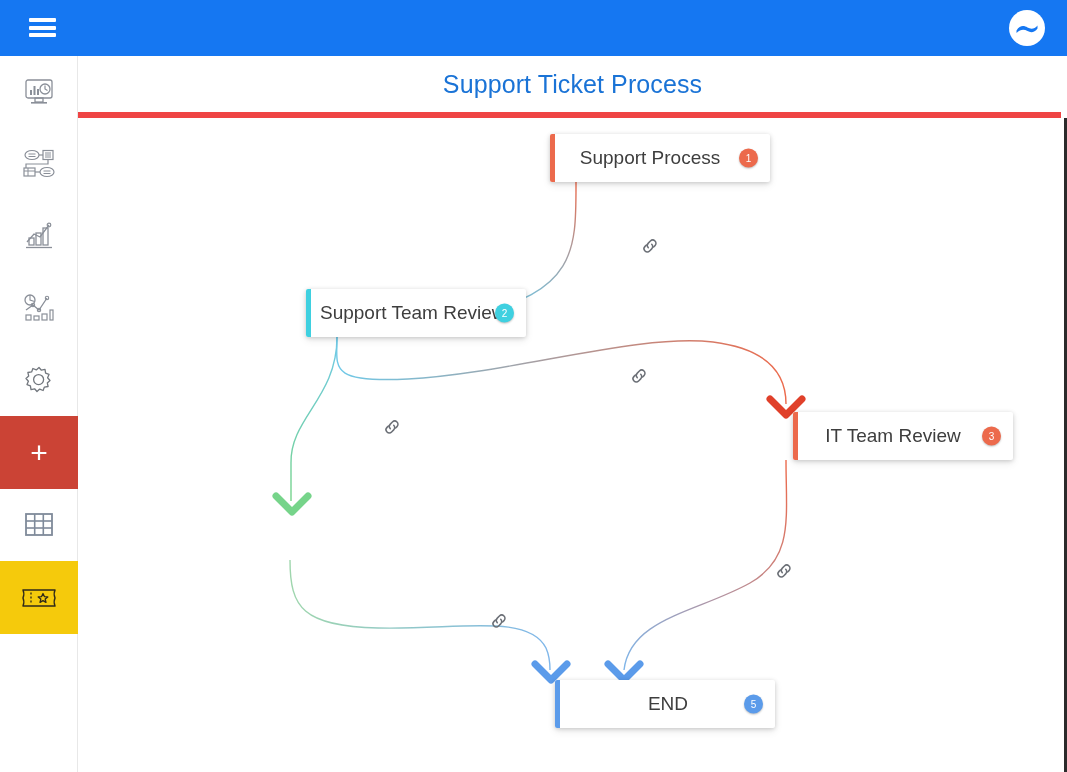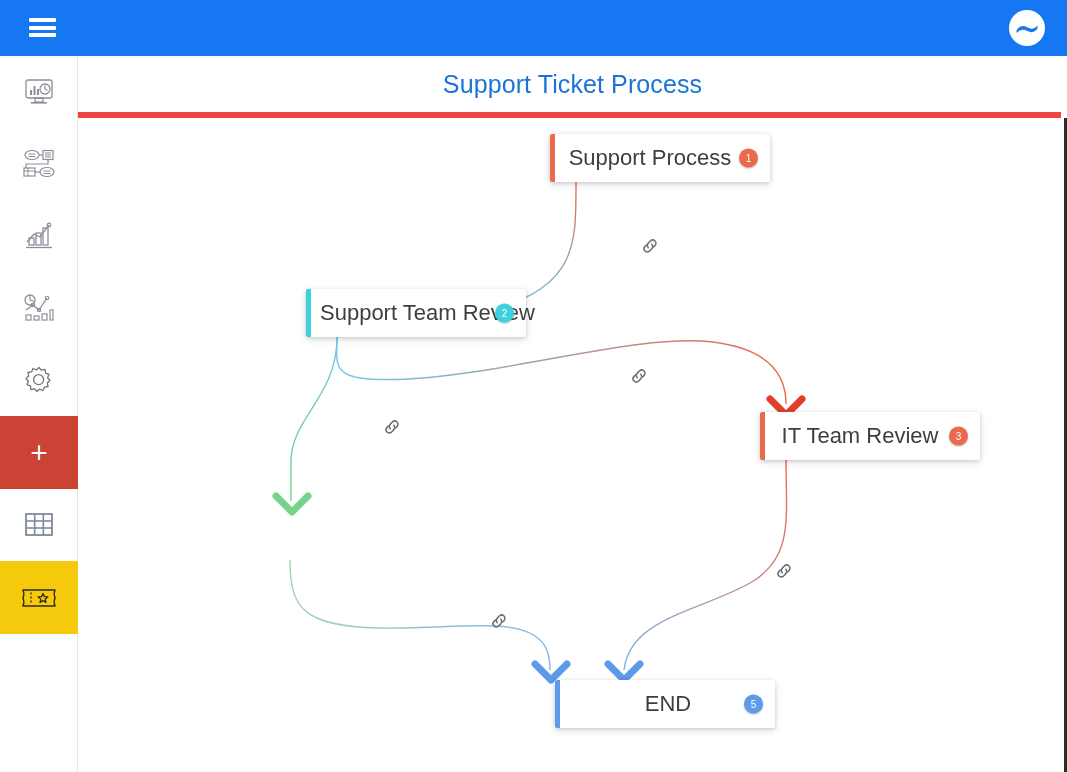--- a/index.html
+++ b/index.html
@@ -96,21 +96,21 @@
     z-index: 5;
   }
   .node .bar {
     position: absolute; left: 0; top: 0; bottom: 0;
     width: 5px; border-radius: 2px 0 0 2px;
   }
   .node .label {
     flex: 1;
     text-align: center;
     color: #3e3e3e;
-    font-size: 22px;
+    font-size: 19px;
     font-weight: 400;
     padding: 0 34px 0 14px;
     font-family: "Liberation Sans", sans-serif;
     white-space: nowrap;
   }
   .node .badge {
     position: absolute;
     right: 12px; top: 50%; transform: translateY(-50%);
     width: 19px; height: 19px; border-radius: 50%;
     color: #ffffff; font-size: 10px;
@@ -337,21 +337,21 @@
       <span class="label">Support Process</span>
       <span class="badge" style="background: rgb(236, 106, 76);">1</span>
     </div>
 
     <div class="node" id="node-1" style="left: 228px; top: 171px; width: 220px; height: 48px;">
       <span class="bar" style="background: rgb(63, 208, 224);"></span>
       <span class="label">Support Team Review</span>
       <span class="badge" style="background: rgb(63, 208, 224);">2</span>
     </div>
 
-    <div class="node" id="node-2" style="left: 682px; top: 294px; width: 220px; height: 48px;">
+    <div class="node" id="node-2" style="left: 715px; top: 294px; width: 220px; height: 48px;">
       <span class="bar" style="background: rgb(236, 106, 76);"></span>
       <span class="label">IT Team Review</span>
       <span class="badge" style="background: rgb(236, 106, 76);">3</span>
     </div>
 
 
     <div class="node" id="node-4" style="left: 477px; top: 562px; width: 220px; height: 48px; padding-left: 26px;">
       <span class="bar" style="background: rgb(91, 155, 234);"></span>
       <span class="label">END</span>
       <span class="badge" style="background: rgb(91, 155, 234);">5</span>

